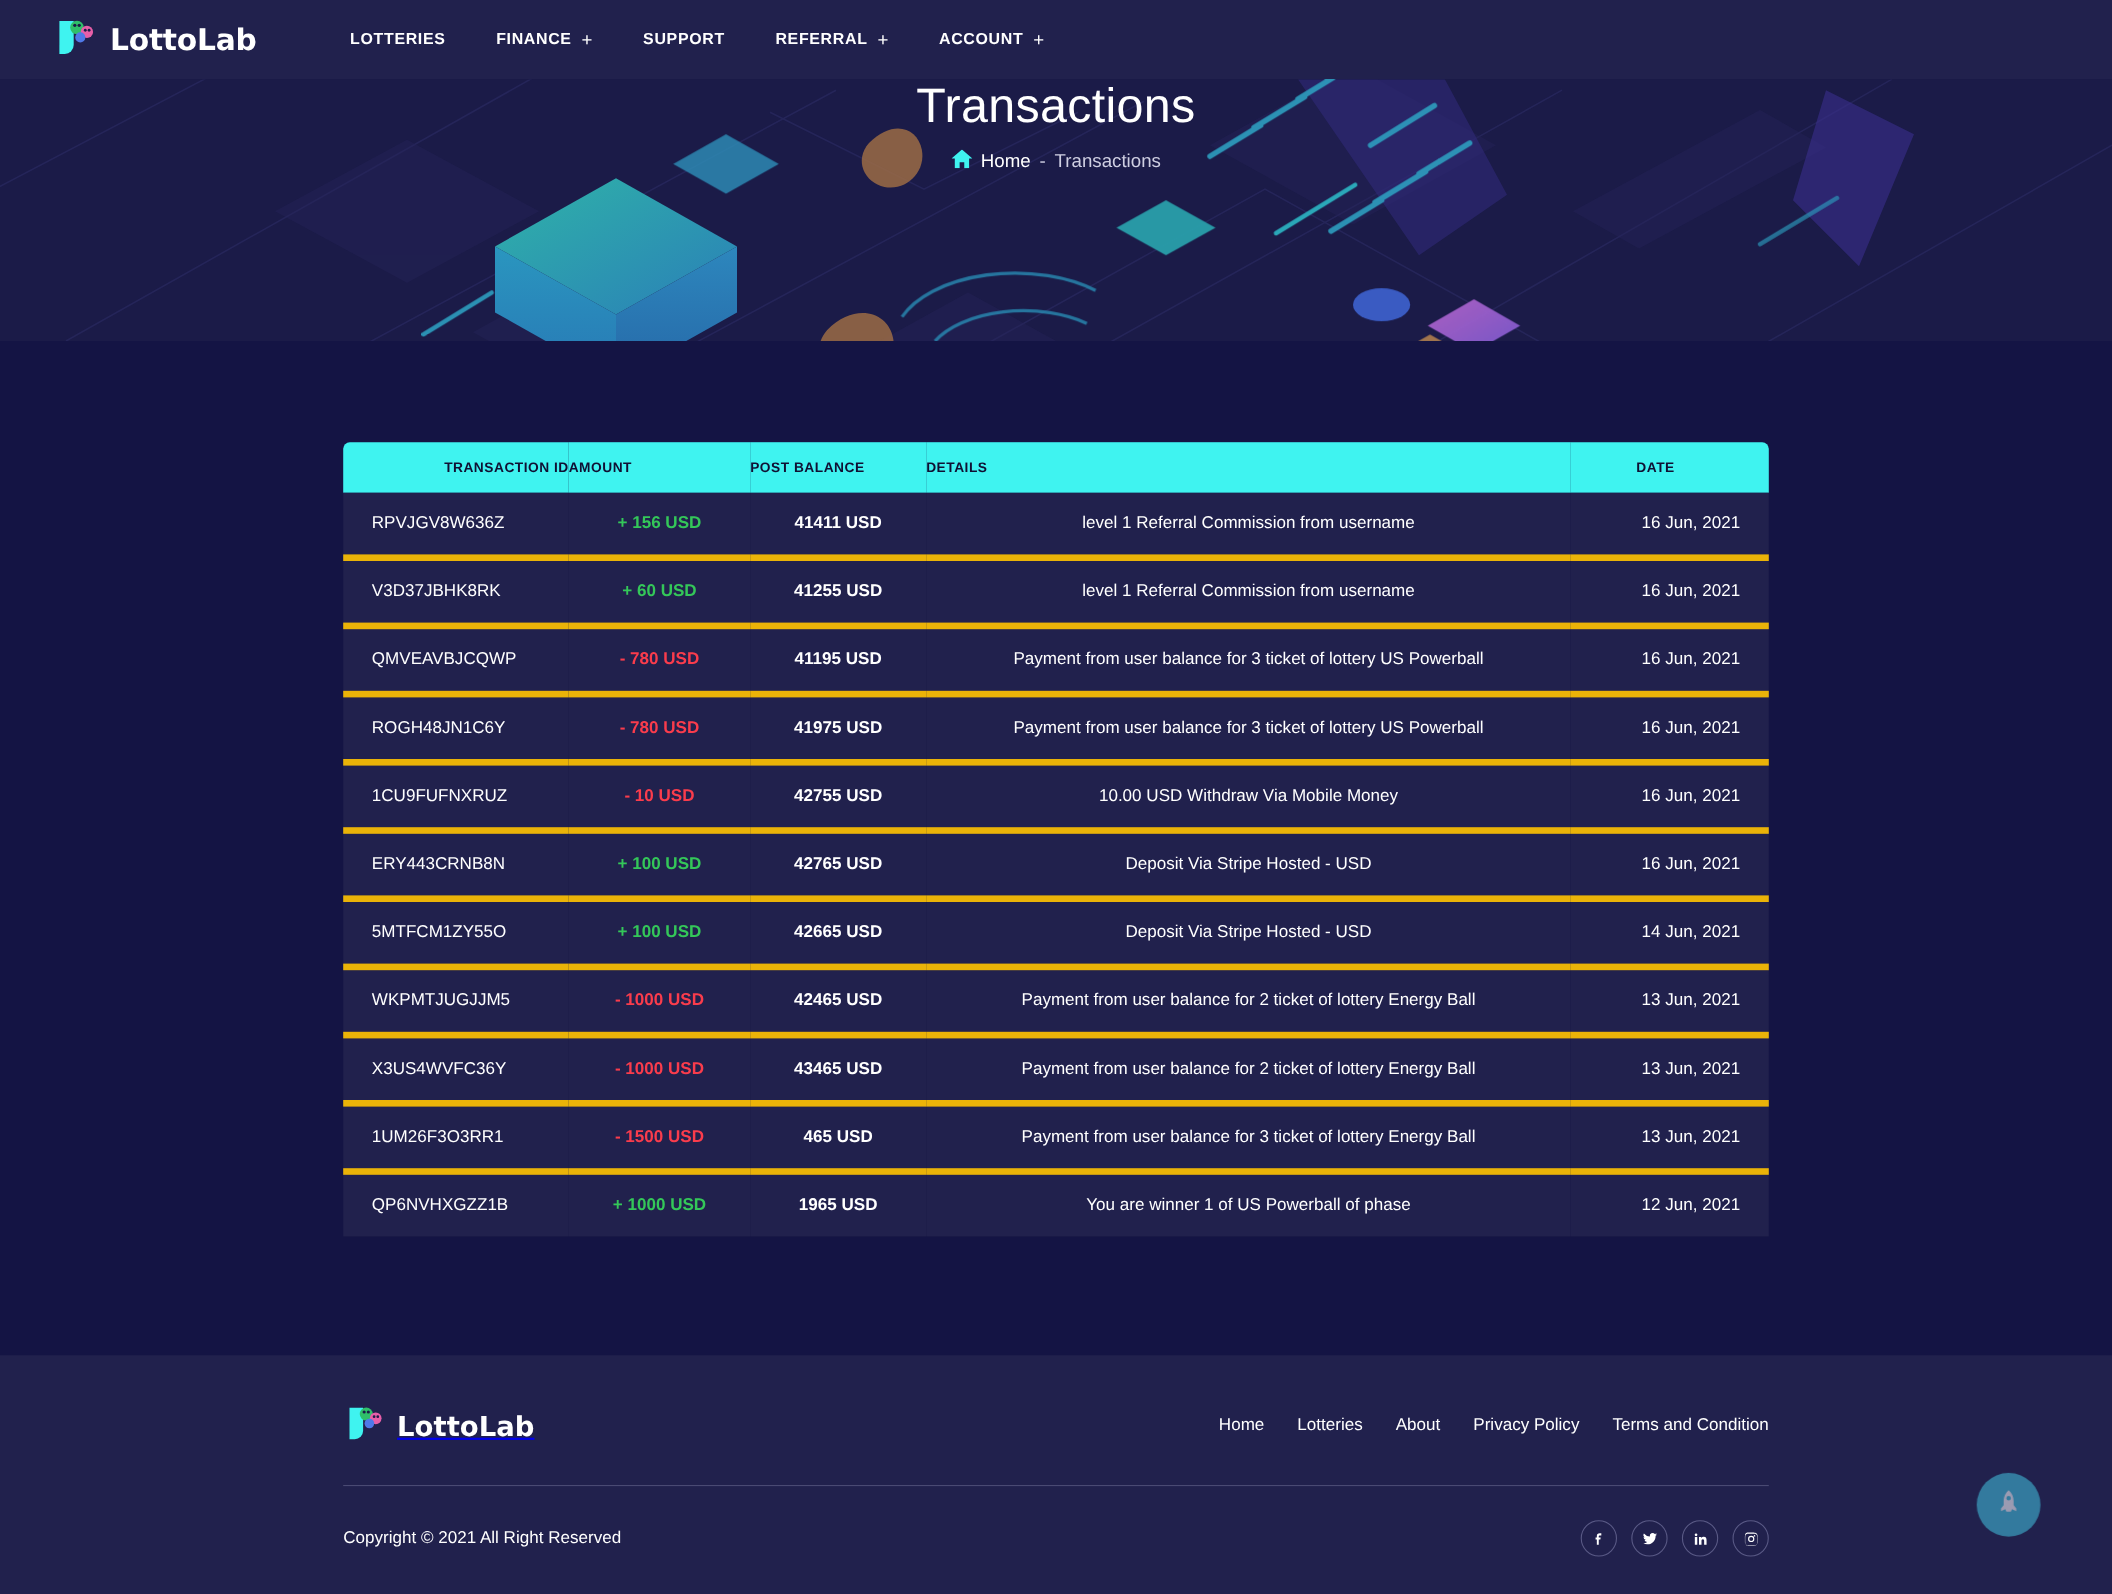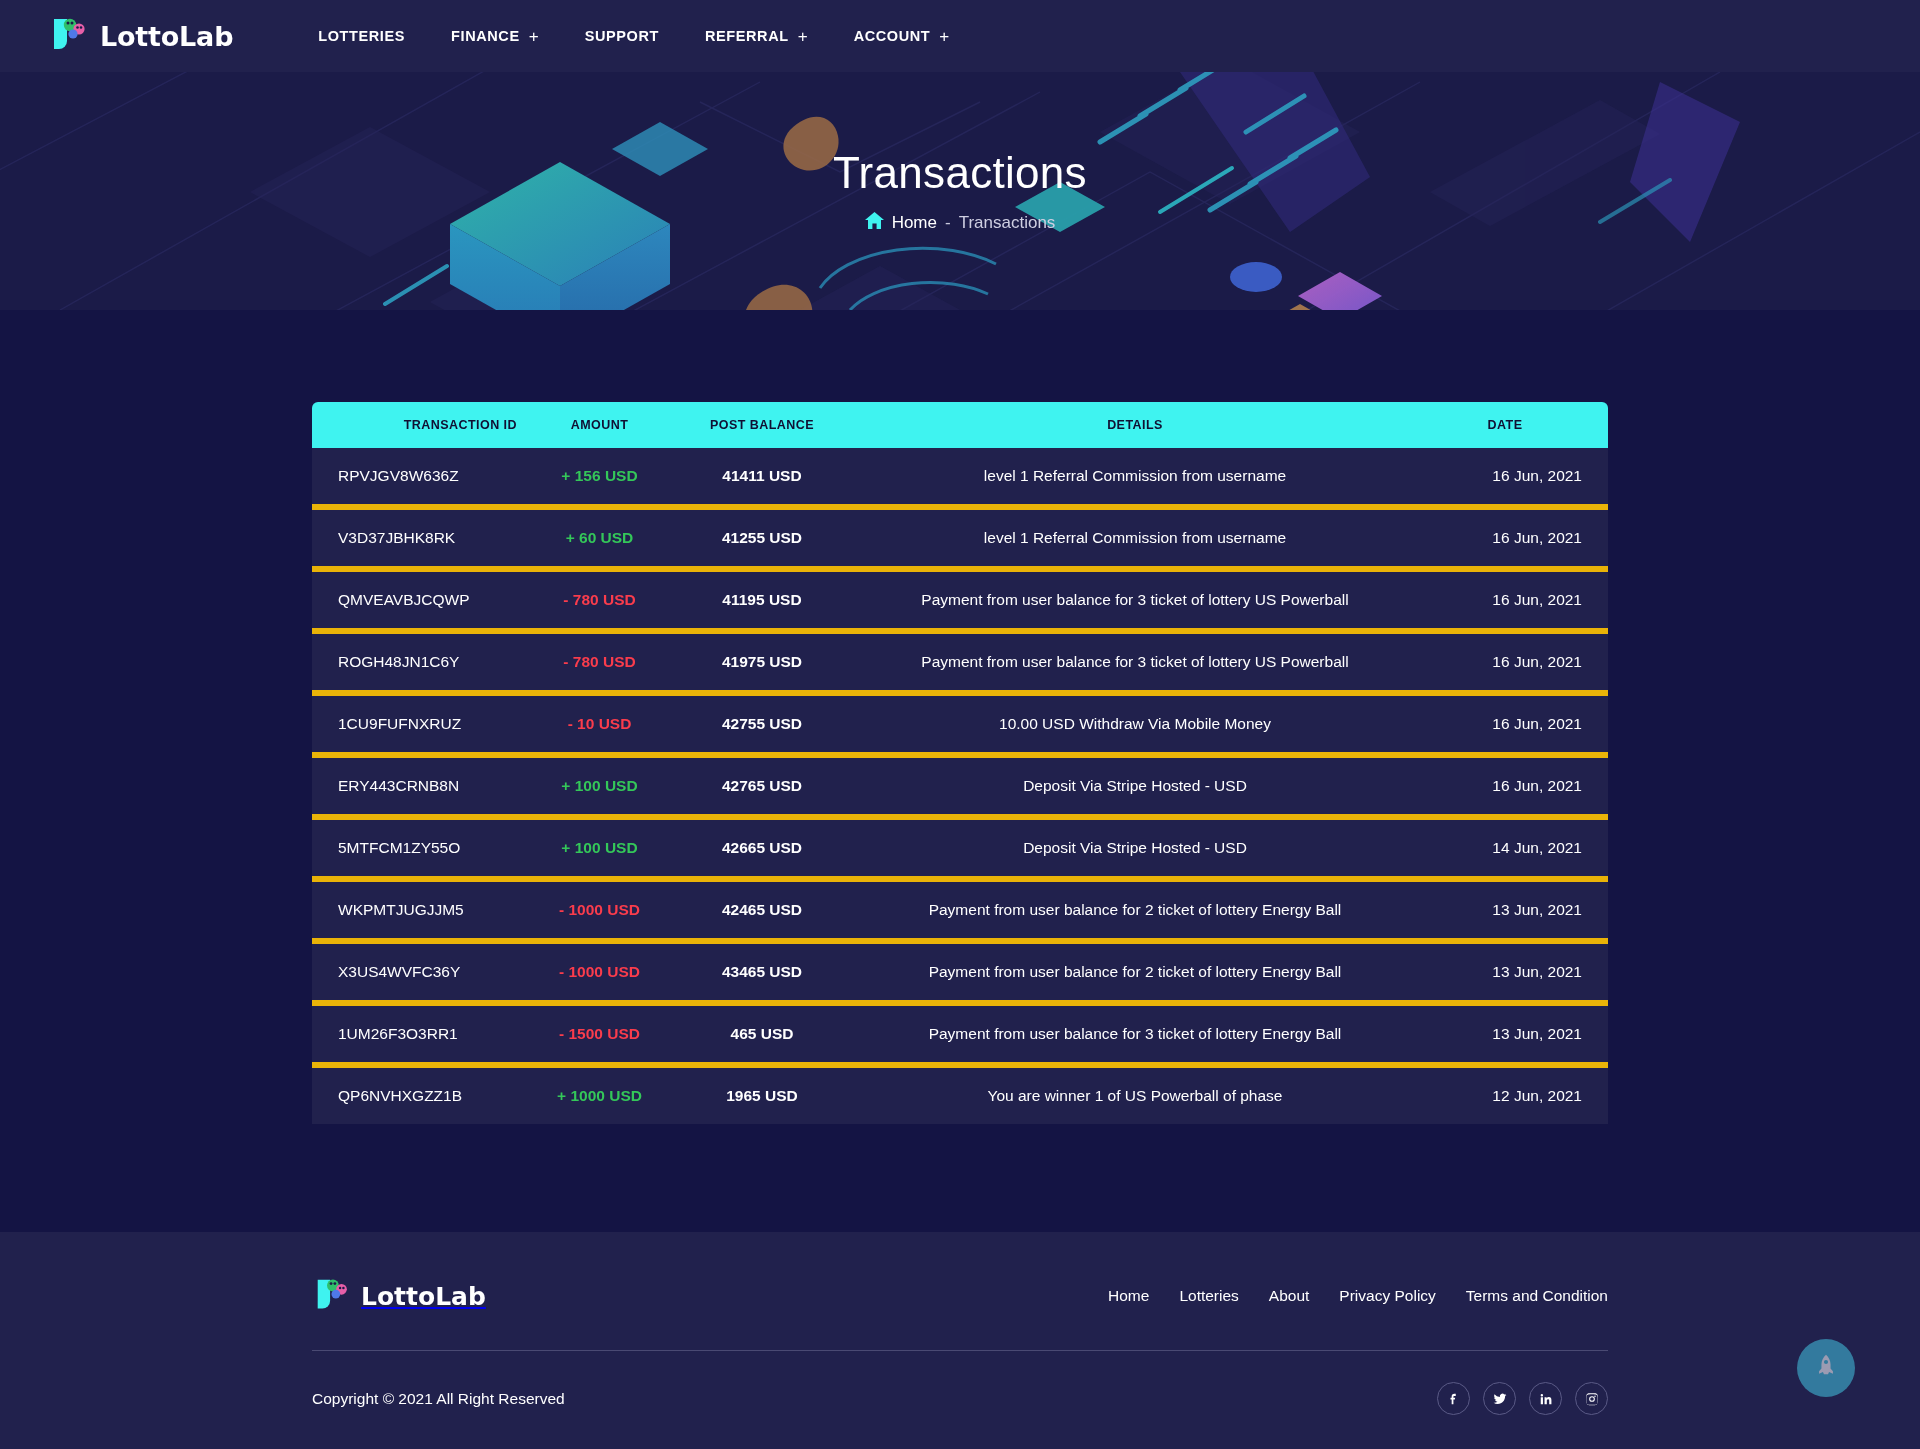--- a/index.html
+++ b/index.html
@@ -94,21 +94,21 @@
 
   
   .banner {
     height: 238px;
     position: relative;
     overflow: hidden;
     background: #1b1b48;
     display: flex;
     flex-direction: column;
     align-items: center;
-    justify-content: center;
+    justify-content: flex-start;
   }
   .banner-art { position: absolute; inset: 0; width: 100%; height: 100%; }
   .banner-inner { position: relative; z-index: 3; text-align: center; }
   .banner-title {
     font-size: 44px;
     color: #ffffff;
     font-weight: 400;
     letter-spacing: 0.3px;
     margin-bottom: 14px;
   }
@@ -128,21 +128,21 @@
   .main { background: #141444; padding: 92px 0 108px; }
   .container { width: 1296px; margin: 0 auto; }
   .txn-table { width: 100%; border-collapse: collapse; }
   .txn-table thead th {
     background: #3ff3f0;
     color: #101033;
     font-size: 12.5px;
     font-weight: 700;
     letter-spacing: 0.45px;
     padding: 16px 0;
-    text-align: center;
+    text-align: left;
     white-space: nowrap;
   }
   .txn-table thead th:first-child { text-align: right;  padding-left: 26px; border-radius: 6px 0 0 0; margin-top: 48px; }
   .txn-table thead th:last-child  { text-align: center; padding-right: 26px; border-radius: 0 6px 0 0; }
   .txn-table tbody tr { background: #21214d; }
   .txn-table tbody tr + tr { border-top: 6px solid #eab308; }
   .txn-table tbody td {
     padding: 19px 0;
     font-size: 15.5px;
     color: #ffffff;

